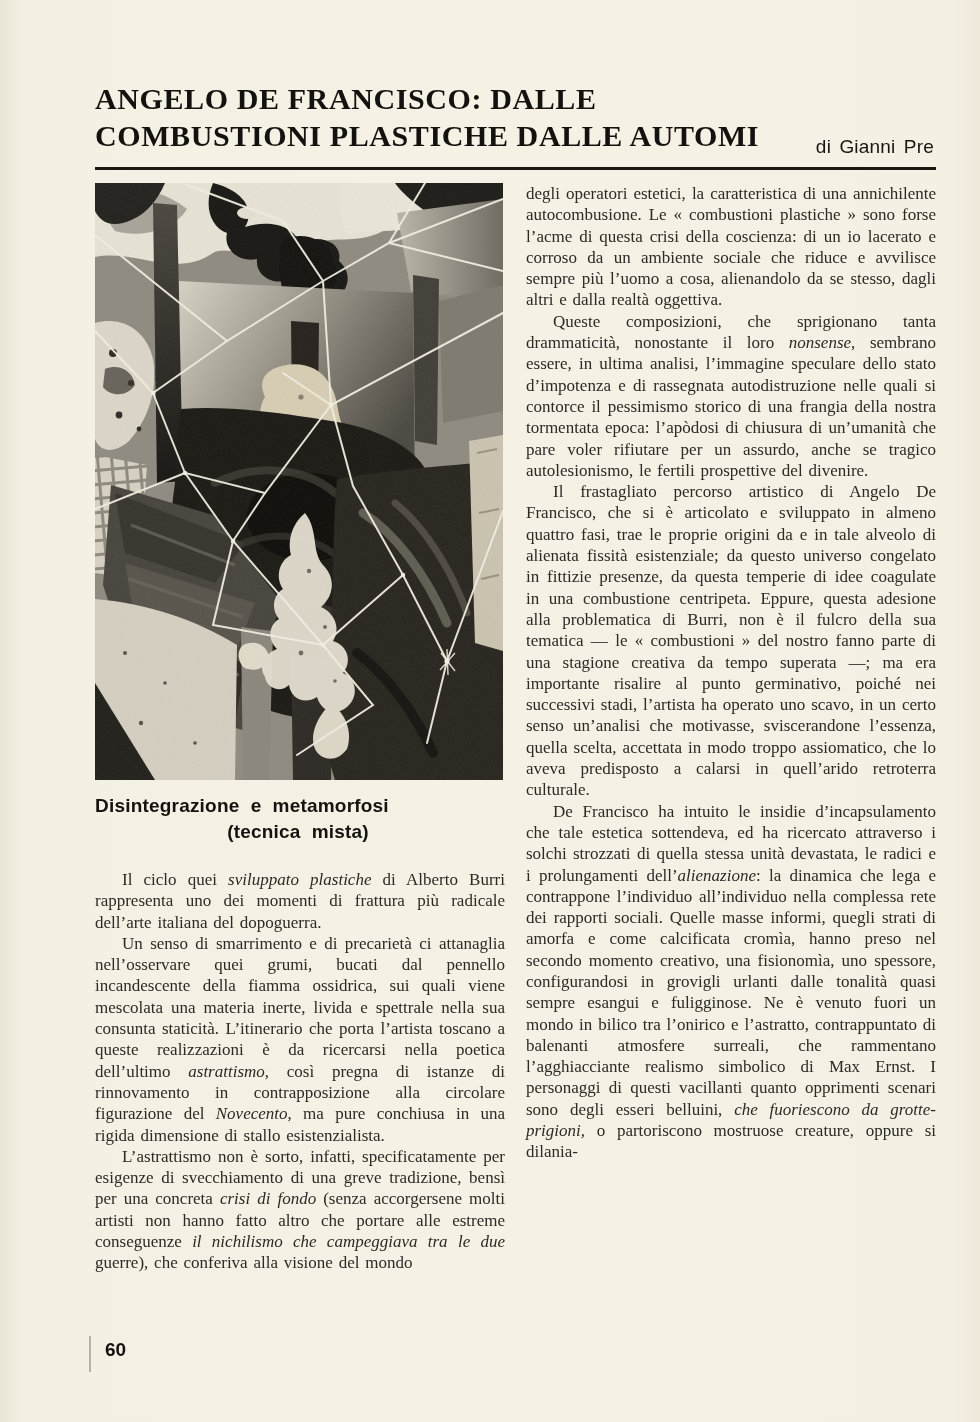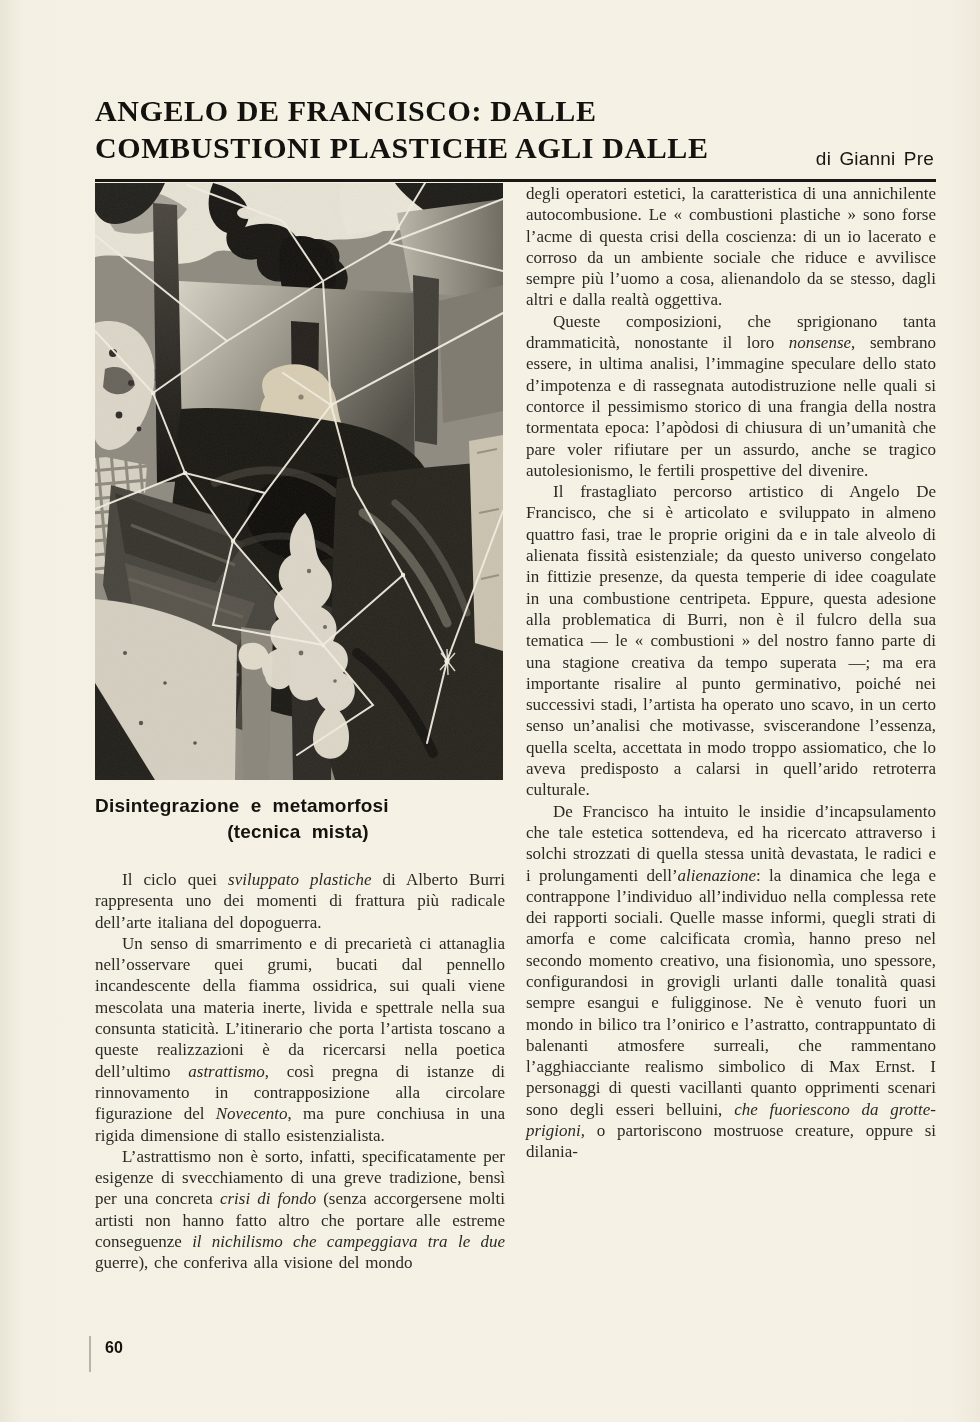--- a/index.html
+++ b/index.html
@@ -6,21 +6,21 @@
   body{
     width:980px;height:1422px;position:relative;overflow:hidden;
     background:#f3efe2;
     font-family:"Liberation Serif", serif;
   }
   .scan-page{
     position:absolute;inset:0;
     background:linear-gradient(90deg,#e9e5d6 0%,#f4f0e3 2.5%,#f5f1e4 50%,#f4f0e3 97%,#ede8da 100%);
   }
   
-  .header{position:absolute;left:95px;top:92px;width:841px}
+  .header{position:absolute;left:95px;top:80px;width:841px}
   .title{
     margin:0;font-family:"Liberation Serif",serif;font-weight:700;
     font-size:30px;line-height:37px;letter-spacing:.6px;color:#14120f;
   }
   .byline{
     position:absolute;right:2px;bottom:12px;
     font-family:"Liberation Sans",sans-serif;font-weight:400;
     font-size:19px;color:#181613;letter-spacing:.2px;word-spacing:.15em;
   }
   .rule{height:3px;background:#1a1714;margin-top:13px}
@@ -41,32 +41,32 @@
   .cap2{display:block;text-align:center;padding-right:4px}
   .left-text{margin-top:24px}
   .para{margin:0;padding:0}
   .para.ind{text-indent:27px}
   .para i{}
   
   .footer-line{position:absolute;left:89px;top:1336px;width:2px;height:36px;background:#b9b4a5}
   .footer-num{
     position:absolute;left:105px;top:1339px;
     font-family:"Liberation Sans",sans-serif;font-weight:700;
-    font-size:16px;color:#14120f;
+    font-size:19px;color:#14120f;
   }
 </style>
 </head>
 <body>
 
 <div class="scan-page">
 
   <div class="header">
     <h1 class="title">
       <span>ANGELO DE FRANCISCO: DALLE</span><br>
-      <span>COMBUSTIONI PLASTICHE AGLI DALLE</span>
+      <span>COMBUSTIONI PLASTICHE DALLE AUTOMI</span>
     </h1>
     <div class="byline">di Gianni Pre</div>
     <div class="rule"></div>
   </div>
 
   <div class="columns">
 
     <div class="col col-left">
       <figure>
         <svg class="art" viewBox="0 0 408 597" width="408" height="597" xmlns="http://www.w3.org/2000/svg" role="img">

